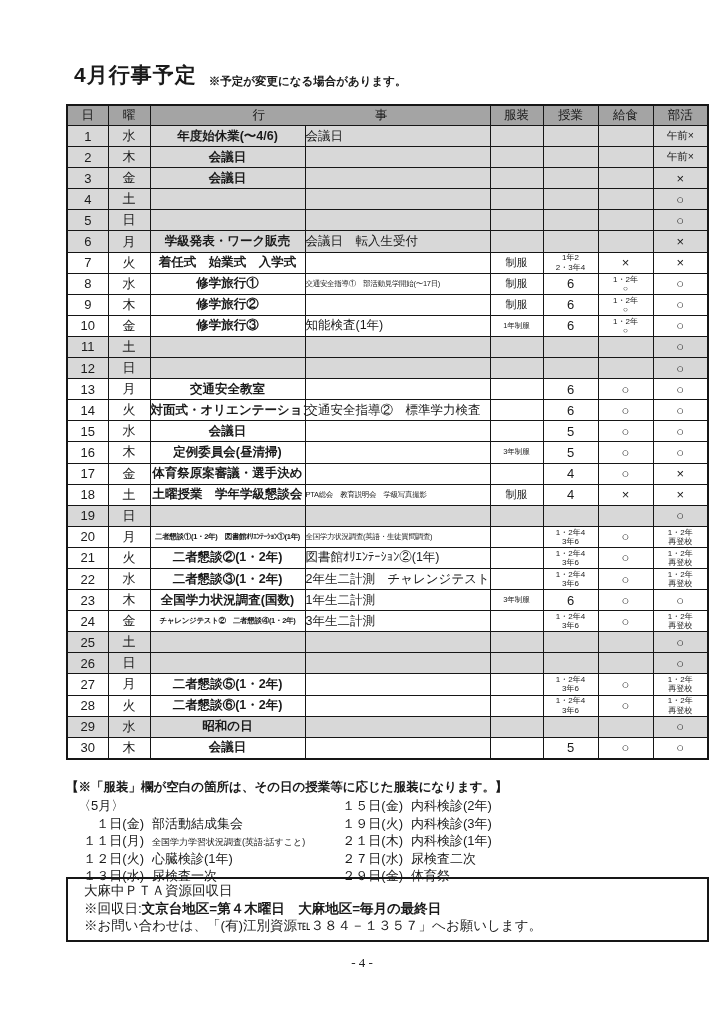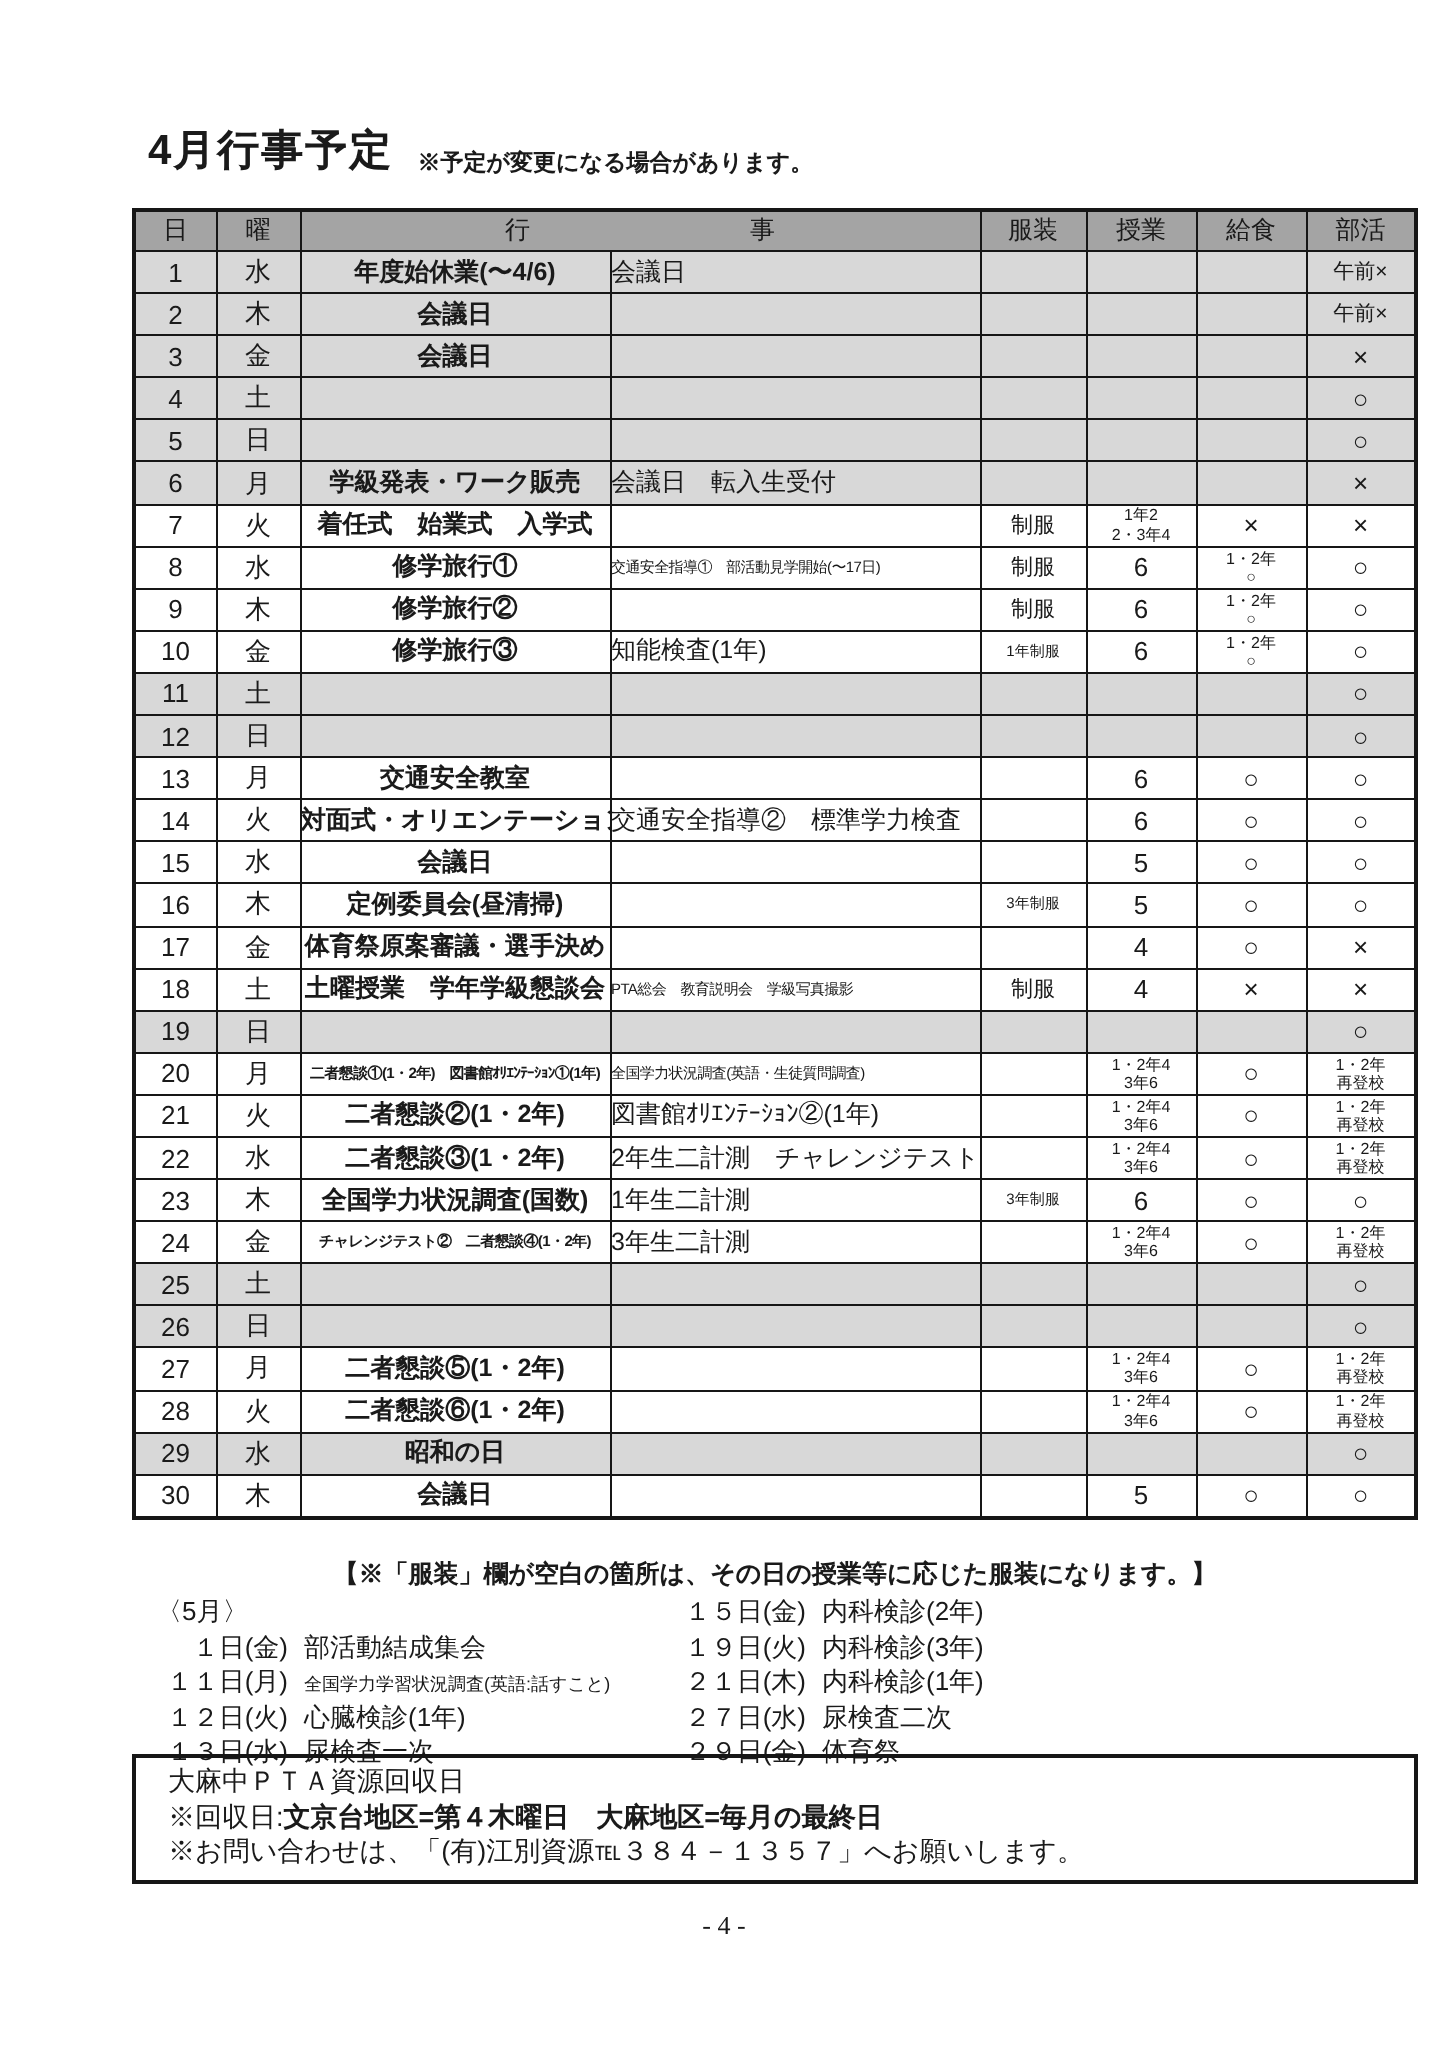--- a/index.html
+++ b/index.html
@@ -43,21 +43,21 @@
   .c-e2   { text-align:left; font-size:12.5px; padding-left:5px; }
   .c-e1.sm, .c-e2.sm { font-size:7.5px; letter-spacing:-0.3px; }
   .c-dr   { text-align:center; font-size:11px; }
   .c-dr.sm2 { font-size:7.5px; }
   .c-cl, .c-lu, .c-cb { text-align:center; font-size:13px; }
   .two    { font-size:8px !important; line-height:1.15; white-space:normal; }
   .c-cb.md { font-size:10.5px; }
 
   .foot-note {
     position:absolute; left:66px; top:779px; width:643px;
-    text-align:center; font-size:12.5px; font-weight:bold; white-space:nowrap;
+    text-align:left; font-size:12.5px; font-weight:bold; white-space:nowrap;
   }
 
   .may-left  { position:absolute; left:78px;  top:797px; font-size:13px; line-height:17.5px; }
   .may-right { position:absolute; left:329px; top:797px; font-size:13px; line-height:17.5px; }
   .may-item { white-space:nowrap; height:17.5px; }
   .may-heading { height:17.5px; }
   .may-left  .may-date { display:inline-block; width:66px; text-align:right; }
   .may-right .may-date { display:inline-block; width:74px; text-align:right; }
   .may-label { margin-left:8px; }
   .may-label.sm { font-size:9px; }

